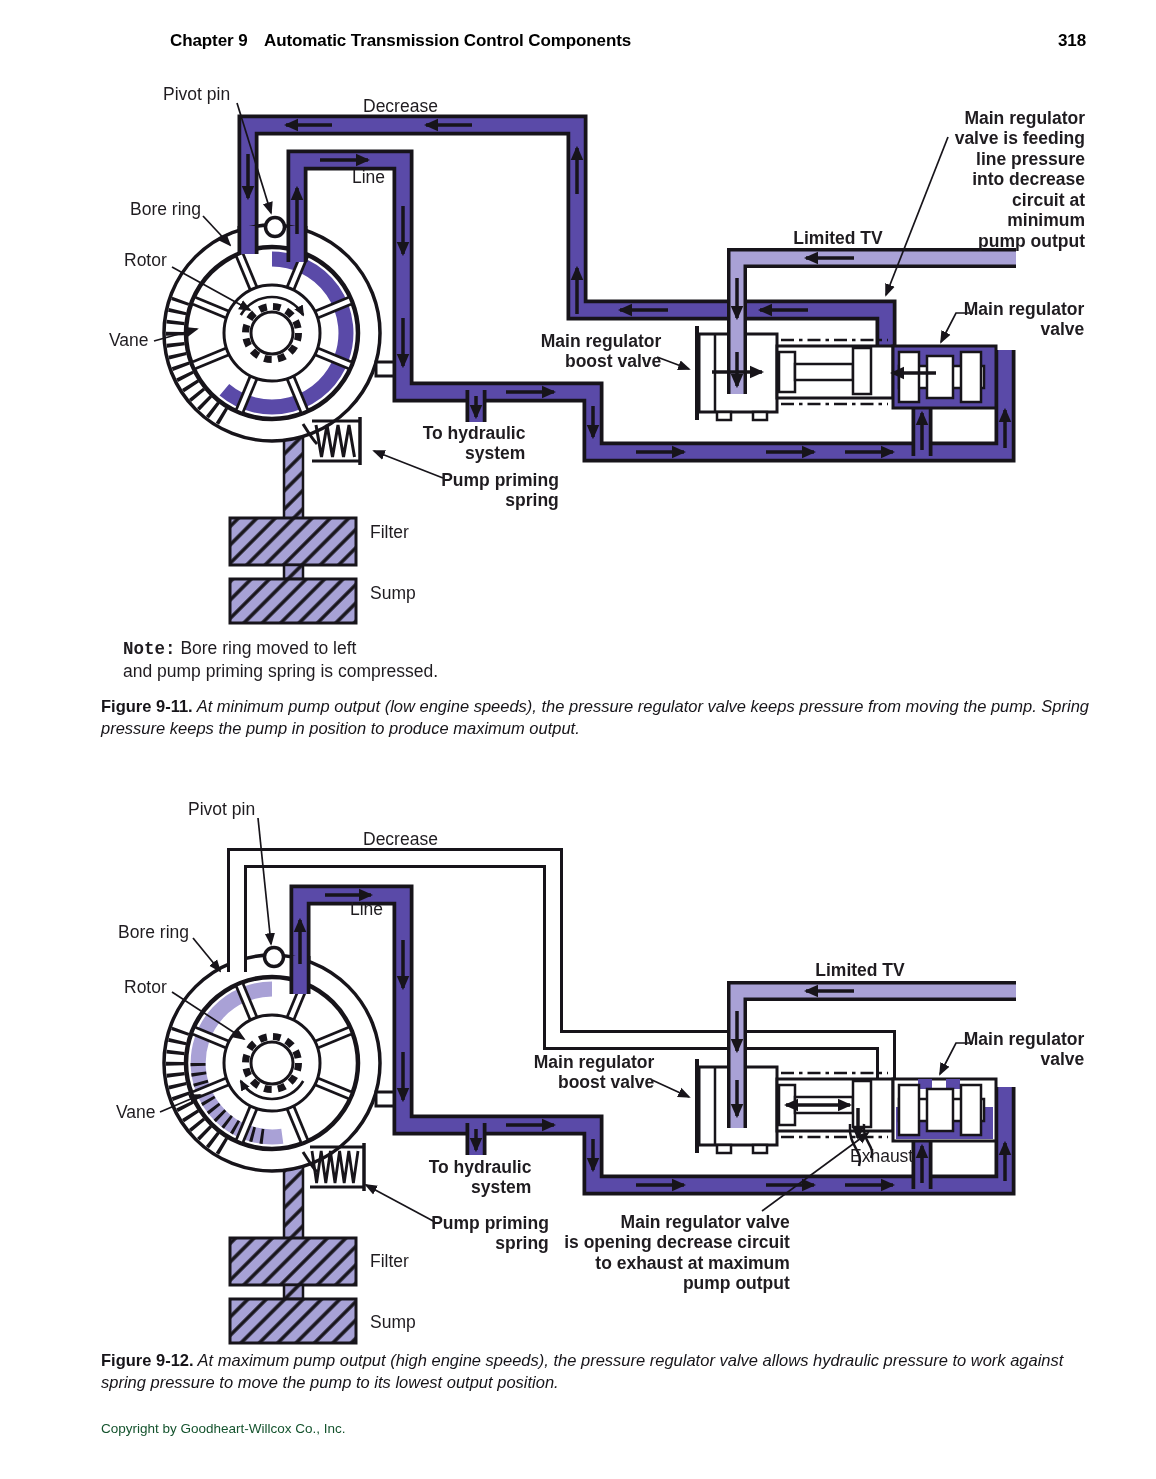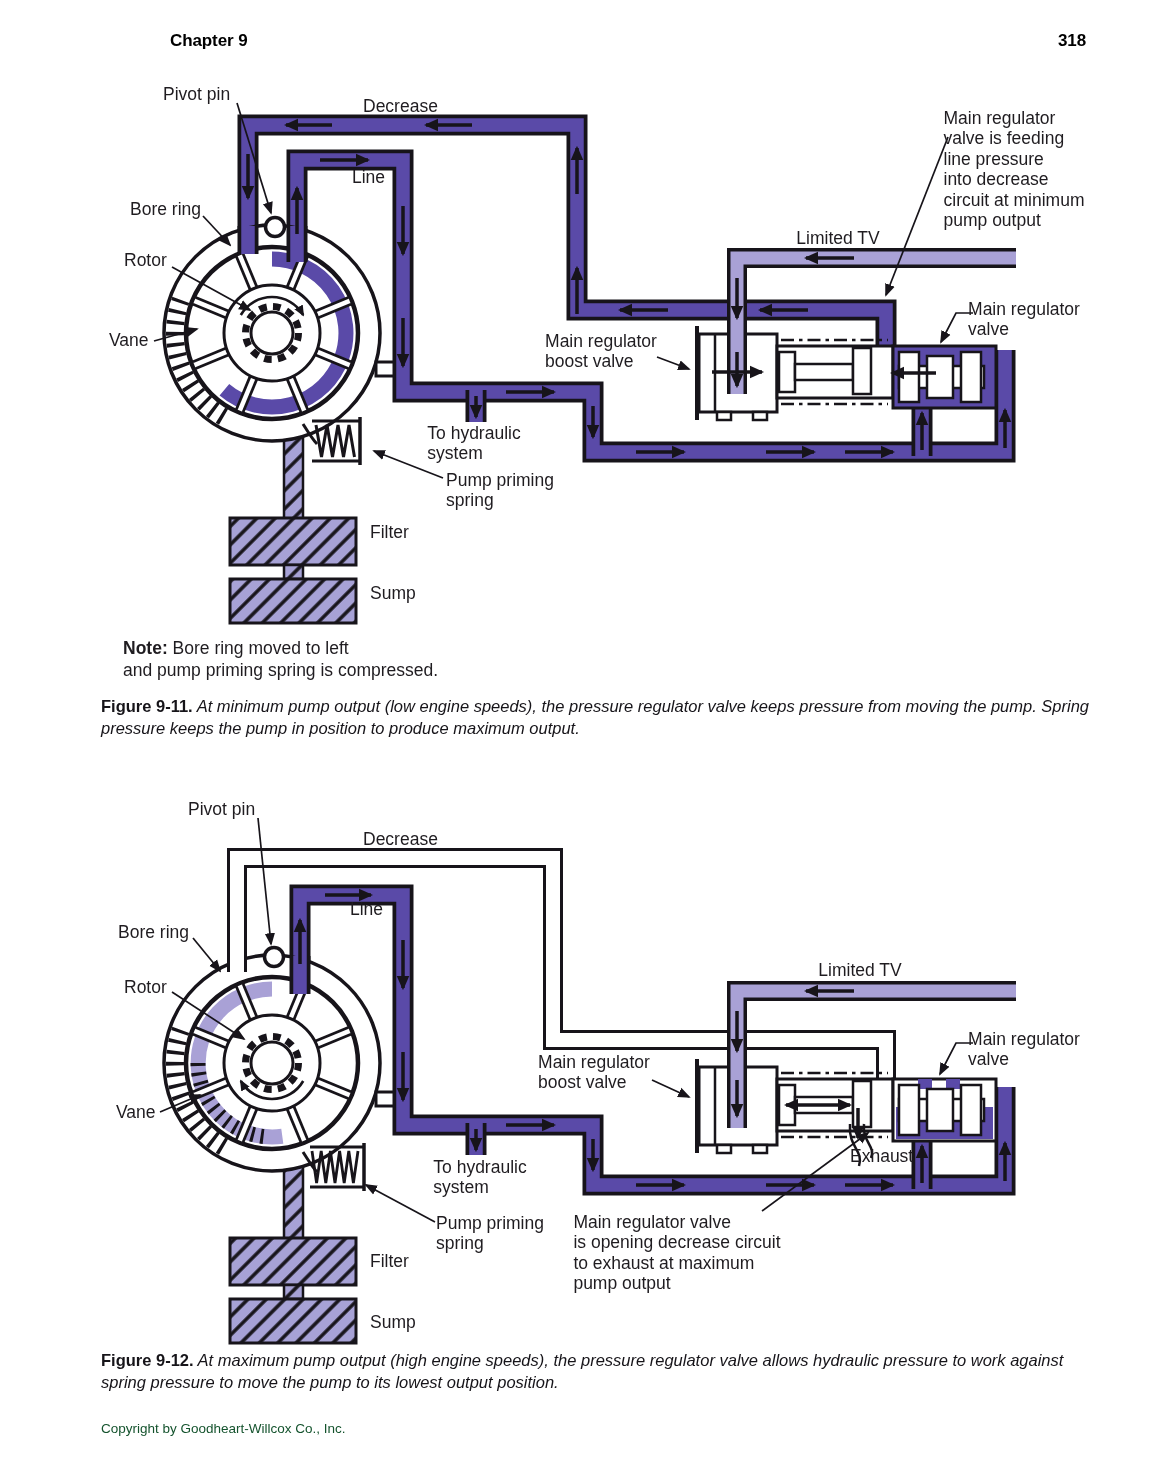--- a/index.html
+++ b/index.html
@@ -1,34 +1,35 @@
 <!DOCTYPE html>
 <html><head>
 <meta charset="utf-8">
 <style>
   html,body{margin:0;padding:0;background:#e8e8e8;}
   #page{position:relative;width:1156px;height:1479px;background:#ffffff;margin:0 auto;
         font-family:"Liberation Sans",sans-serif;color:#1f1c20;overflow:hidden;}
   #art{position:absolute;left:0;top:0;width:1156px;height:1479px;}
   .hdr{position:absolute;top:31px;font-size:17px;font-weight:bold;letter-spacing:-0.1px;color:#000000;}
   .lbl{position:absolute;font-size:17.5px;line-height:1.17;white-space:pre-line;color:#1f1c20;}
-  .lbl.c{transform:translateX(-50%);text-align:left;}
+  .lbl.c{transform:translateX(-50%);text-align:right;font-weight:bold;}
   .note{position:absolute;font-size:17.5px;line-height:1.28;white-space:pre-line;}
-  .note b{font-weight:bold;}
+  .note b{font-weight:bold;font-family:Liberation Mono, monospace;}
   .caption{position:absolute;left:101px;width:1000px;font-size:16.5px;line-height:1.33;color:#161419;}
   .caption .fl{font-weight:bold;font-style:normal;}
   .caption .ct{font-style:italic;margin-top:44px;}
   .footer{position:absolute;left:101px;top:1421px;font-size:13.5px;color:#14532d;}
 </style>
 </head>
 <body>
 
 <div id="page">
 
   <div class="hdr" style="left:170px">Chapter 9</div>
+  <div class="hdr" style="left:264px">Automatic Transmission Control Components</div>
   <div class="hdr" style="left:1058px">318</div>
 
   <svg id="art" viewBox="0 0 1156 1479" xmlns="http://www.w3.org/2000/svg">
     <defs>
       <pattern id="hatch" patternUnits="userSpaceOnUse" width="13" height="13" patternTransform="rotate(-45)">
         <rect width="13" height="13" fill="#a7a2d6"></rect>
         <line x1="0" y1="2" x2="13" y2="2" stroke="#17141a" stroke-width="3.5"></line>
       </pattern>
       <marker id="ah" viewBox="0 0 10 10" refX="8.5" refY="5" markerWidth="4.2" markerHeight="4.2" orient="auto">
         <path d="M0,0.6 L10,5 L0,9.4 z" fill="#17141a"></path>

